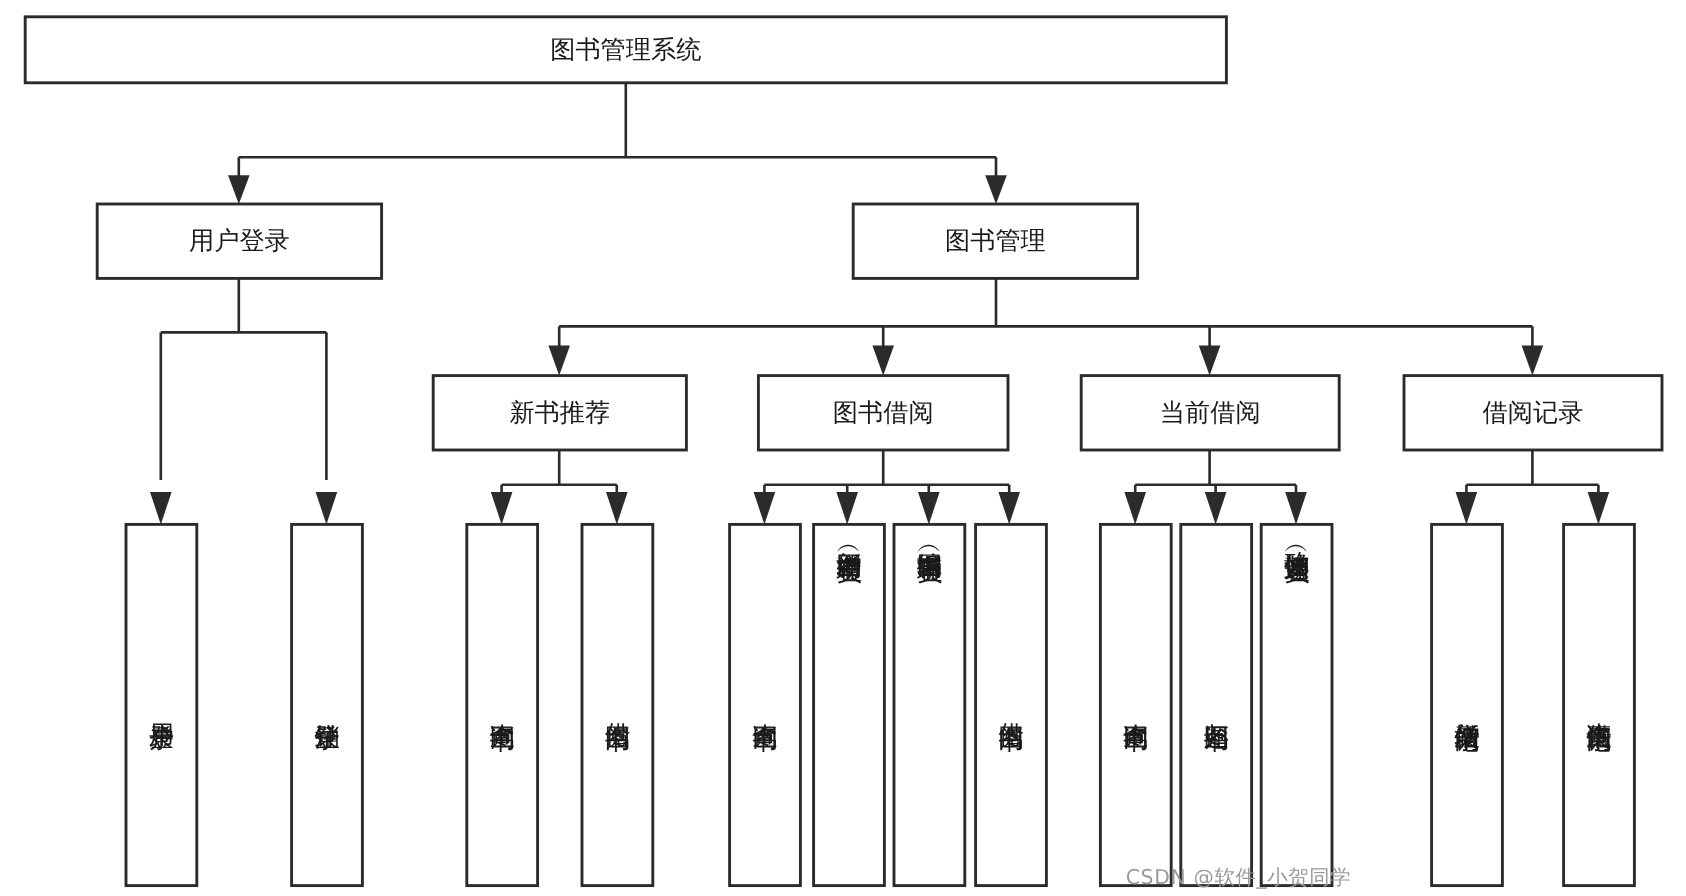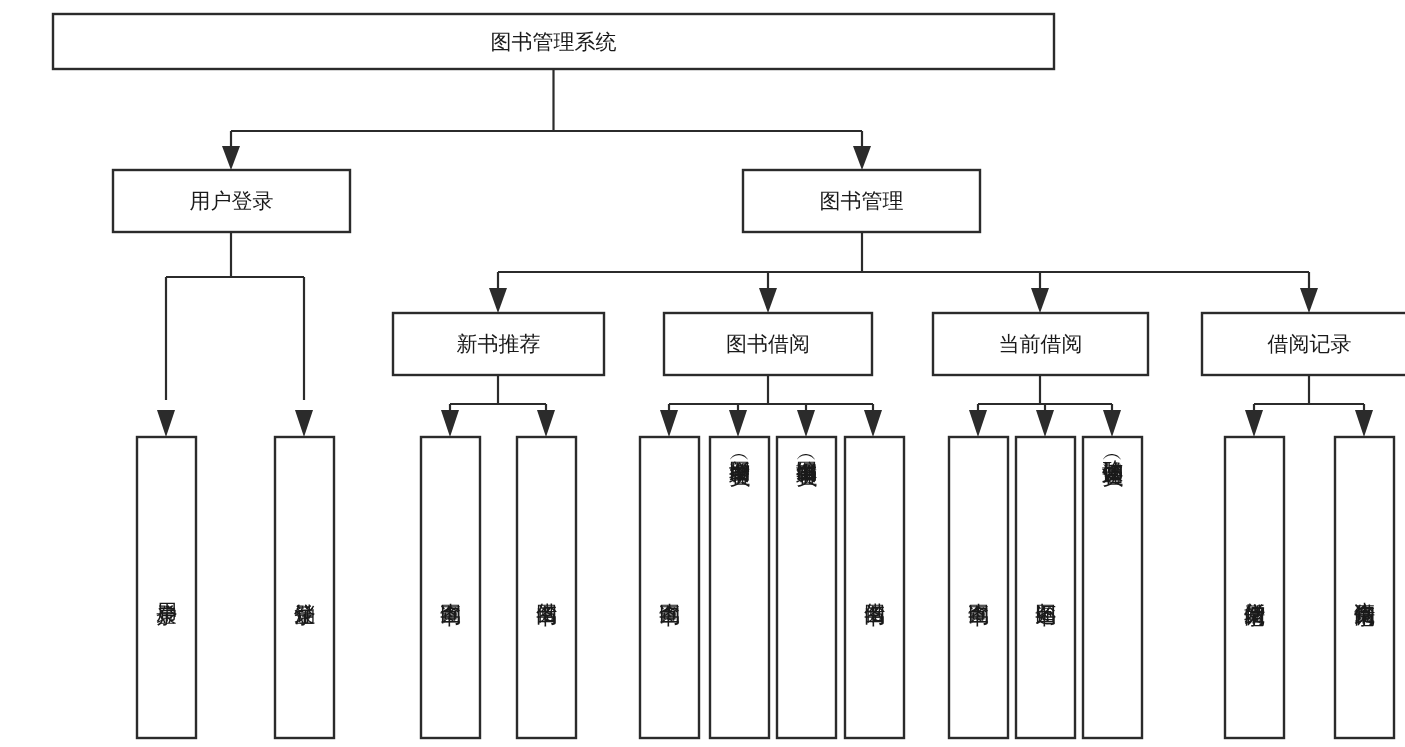--- a/index.html
+++ b/index.html
@@ -11,21 +11,20 @@
     width: 1405px;
     height: 747px;
     font-family: "DejaVu Sans", "Liberation Sans", sans-serif;
     overflow: hidden;
     position: relative;
   }
   #diagram-root {
     position: relative;
     width: 1136px;
     height: 747px;
-    margin-left: 32px;
   }
   svg.flow {
     position: absolute;
     top: 0;
     left: 0;
     width: 1405px;
     height: 747px;
     display: block;
   }
   .node-rect {
@@ -211,13 +210,14 @@
   <div class="node-label-v" style="left:917px; top:437px; width:59px; height:301px; justify-content:center;">查询图书</div>
 
   <div class="node-label-v" style="left:984px; top:437px; width:59px; height:301px; justify-content:center;">归还图书</div>
 
   <div class="node-label-v" style="left:1051px; top:443px; width:59px; height:295px; justify-content:flex-start;">确认归还（管理员）</div>
 
   <div class="node-label-v" style="left:1193px; top:437px; width:59px; height:301px; justify-content:center;">新增借阅记录</div>
 
   <div class="node-label-v" style="left:1303px; top:437px; width:59px; height:301px; justify-content:center;">查询借阅记录</div>
 
+  <div class="watermark">CSDN @软件_小贺同学</div>
 </div>
 
 </body></html>

